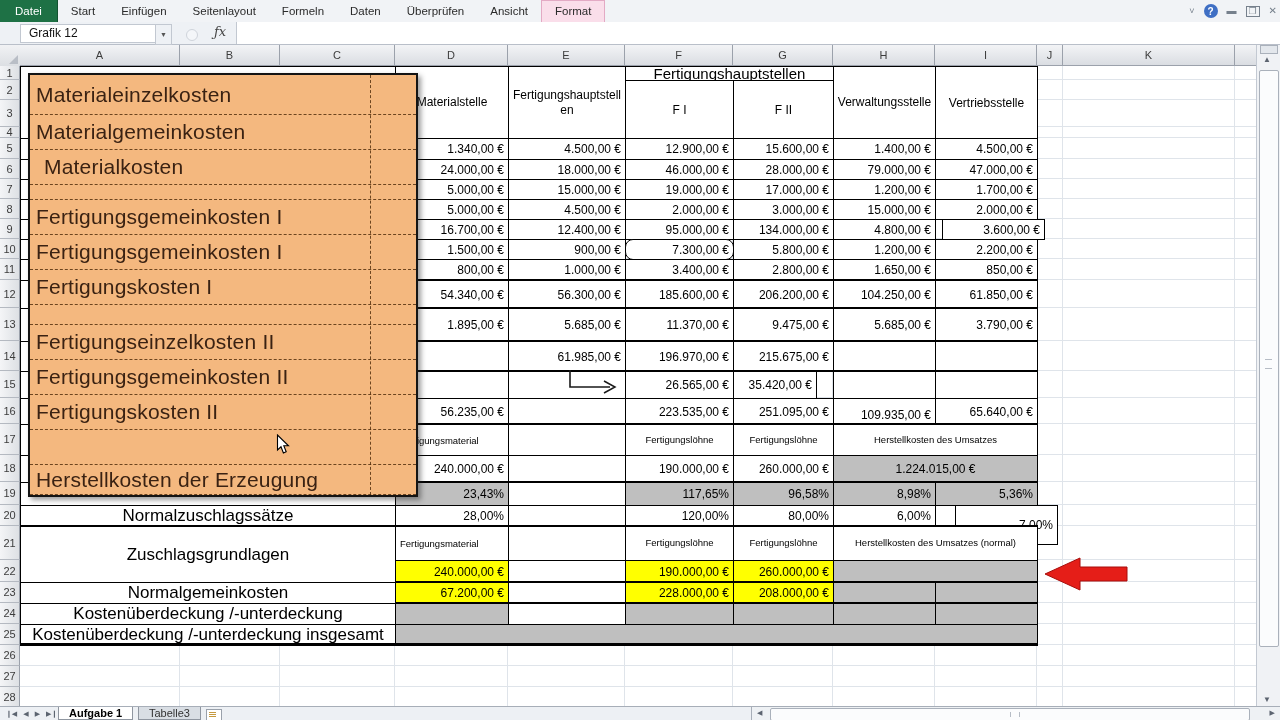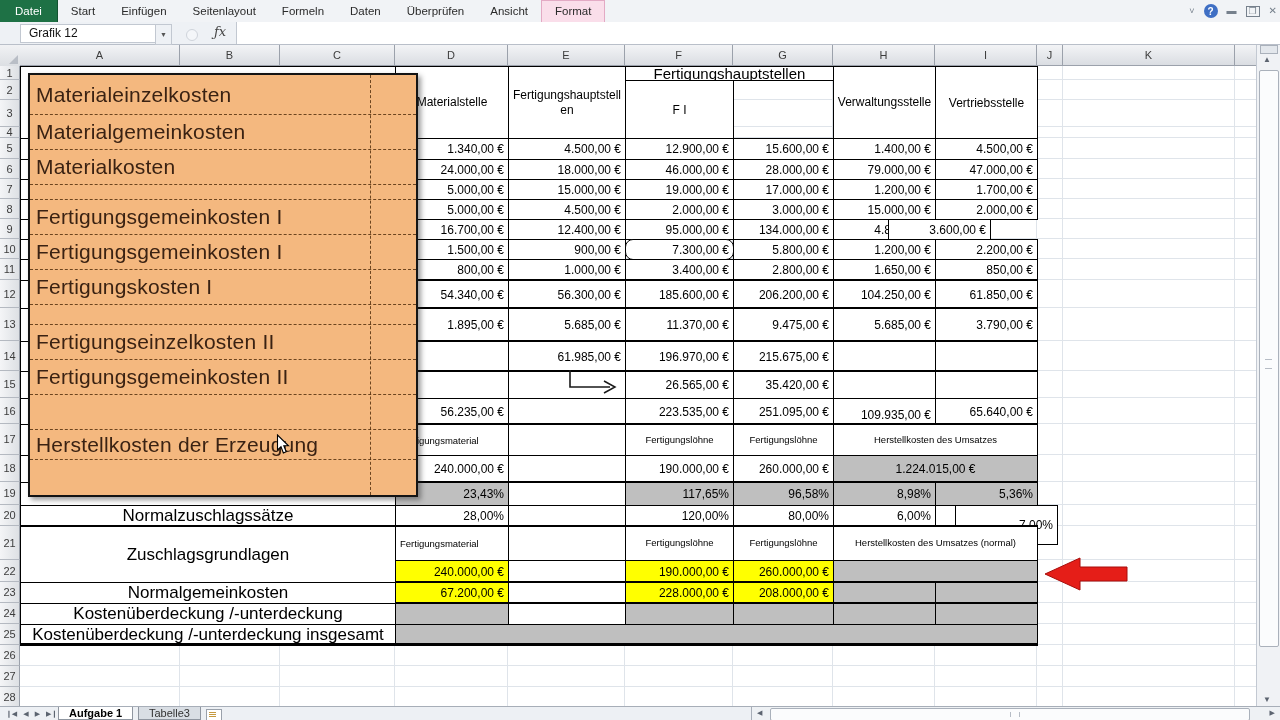--- a/index.html
+++ b/index.html
@@ -158,21 +158,21 @@
   <div class="cells" id="cells">
 
     <div class="obox" id="obox">
       <div class="ovline"></div>
     <div class="orow" style="height: 39px;">
           <span>Materialeinzelkosten</span>
         </div>
         <div class="orow" style="height: 34px;">
           <span>Materialgemeinkosten</span>
         </div>
-        <div class="orow" style="height: 34px;">
+        <div class="orow" style="height: 34px; padding-left: 8px;">
           <span>Materialkosten</span>
         </div>
         <div class="orow" style="height: 14px;">
           <span></span>
         </div>
         <div class="orow" style="height: 34px;">
           <span>Fertigungsgemeinkosten I</span>
         </div>
         <div class="orow" style="height: 34px;">
           <span>Fertigungsgemeinkosten I</span>
@@ -181,20 +181,23 @@
           <span>Fertigungskosten I</span>
         </div>
         <div class="orow" style="height: 19px;">
           <span></span>
         </div>
         <div class="orow" style="height: 34px;">
           <span>Fertigungseinzelkosten II</span>
         </div>
         <div class="orow" style="height: 34px;">
           <span>Fertigungsgemeinkosten II</span>
+        </div>
+        <div class="orow" style="height: 34px;">
+          <span>Fertigungskosten II</span>
         </div>
         <div class="orow" style="height: 34px;">
           <span></span>
         </div>
         <div class="orow" style="height: 29px;">
           <span>Herstellkosten der Erzeugung</span>
         </div>
       </div>
 
     <svg class="ann" style="left:538px;top:303px;" width="62" height="26" viewBox="0 0 62 26">
@@ -246,20 +249,21 @@
       <div class="gline" style="top: 536px; left: 0px; height: 1px; width: 1237px;"></div>
       <div class="gline" style="top: 557px; left: 0px; height: 1px; width: 1237px;"></div>
       <div class="gline" style="top: 578px; left: 0px; height: 1px; width: 1237px;"></div>
       <div class="gline" style="top: 599px; left: 0px; height: 1px; width: 1237px;"></div>
       <div class="gline" style="top: 620px; left: 0px; height: 1px; width: 1237px;"></div>
       <div class="cell " style="left: 0px; top: 0px; width: 376px; height: 73px;"></div>
       <div class="cell hdr wrap" style="left: 375px; top: 0px; width: 114px; height: 73px;">Materialstelle</div>
       <div class="cell hdr wrap" style="left: 488px; top: 0px; width: 118px; height: 73px;">Fertigungshauptstellen</div>
       <div class="cell hdr top" style="left: 605px; top: 0px; width: 209px; height: 15px;">Fertigungshauptstellen</div>
       <div class="cell hdr" style="left: 605px; top: 14px; width: 109px; height: 59px;">F I</div>
+      <div class="cell hdr" style="left: 713px; top: 14px; width: 101px; height: 59px;">F II</div>
       <div class="cell hdr wrap" style="left: 813px; top: 0px; width: 103px; height: 73px;">Verwaltungsstelle</div>
       <div class="cell hdr" style="left: 915px; top: 0px; width: 103px; height: 73px;">Vertriebsstelle</div>
       <div class="cell " style="left: 0px; top: 72px; width: 376px; height: 22px;"></div>
       <div class="cell " style="left: 0px; top: 93px; width: 376px; height: 21px;"></div>
       <div class="cell " style="left: 0px; top: 113px; width: 376px; height: 21px;"></div>
       <div class="cell " style="left: 0px; top: 133px; width: 376px; height: 21px;"></div>
       <div class="cell " style="left: 0px; top: 153px; width: 376px; height: 21px;"></div>
       <div class="cell " style="left: 0px; top: 173px; width: 376px; height: 21px;"></div>
       <div class="cell " style="left: 0px; top: 193px; width: 376px; height: 22px;"></div>
       <div class="cell " style="left: 0px; top: 214px; width: 376px; height: 29px;"></div>
@@ -297,21 +301,21 @@
       <div class="cell val" style="left: 488px; top: 133px; width: 118px; height: 21px;">4.500,00 €</div>
       <div class="cell val" style="left: 605px; top: 133px; width: 109px; height: 21px;">2.000,00 €</div>
       <div class="cell val" style="left: 713px; top: 133px; width: 101px; height: 21px;">3.000,00 €</div>
       <div class="cell val" style="left: 813px; top: 133px; width: 103px; height: 21px;">15.000,00 €</div>
       <div class="cell val" style="left: 915px; top: 133px; width: 103px; height: 21px;">2.000,00 €</div>
       <div class="cell val" style="left: 375px; top: 153px; width: 114px; height: 21px;">16.700,00 €</div>
       <div class="cell val" style="left: 488px; top: 153px; width: 118px; height: 21px; padding-left: 24px;">12.400,00 €</div>
       <div class="cell val" style="left: 605px; top: 153px; width: 109px; height: 21px;">95.000,00 €</div>
       <div class="cell val" style="left: 713px; top: 153px; width: 101px; height: 21px;">134.000,00 €</div>
       <div class="cell val" style="left: 813px; top: 153px; width: 103px; height: 21px;">4.800,00 €</div>
-      <div class="cell val" style="left: 868px; top: 153px; width: 103px; height: 21px;">3.600,00 €</div>
+      <div class="cell val" style="left: 922px; top: 153px; width: 103px; height: 21px;">3.600,00 €</div>
       <div class="cell val" style="left: 375px; top: 173px; width: 114px; height: 21px;">1.500,00 €</div>
       <div class="cell val" style="left: 488px; top: 173px; width: 118px; height: 21px;">900,00 €</div>
       <div class="cell val" style="left: 605px; top: 173px; width: 109px; height: 21px; border-radius: 8px;">7.300,00 €</div>
       <div class="cell val" style="left: 713px; top: 173px; width: 101px; height: 21px;">5.800,00 €</div>
       <div class="cell val" style="left: 813px; top: 173px; width: 103px; height: 21px;">1.200,00 €</div>
       <div class="cell val" style="left: 915px; top: 173px; width: 103px; height: 21px;">2.200,00 €</div>
       <div class="cell val" style="left: 375px; top: 193px; width: 114px; height: 22px;">800,00 €</div>
       <div class="cell val" style="left: 488px; top: 193px; width: 118px; height: 22px;">1.000,00 €</div>
       <div class="cell val" style="left: 605px; top: 193px; width: 109px; height: 22px;">3.400,00 €</div>
       <div class="cell val" style="left: 713px; top: 193px; width: 101px; height: 22px;">2.800,00 €</div>
@@ -331,21 +335,21 @@
       <div class="cell val" style="left: 915px; top: 242px; width: 103px; height: 34px;">3.790,00 €</div>
       <div class="cell " style="left: 375px; top: 275px; width: 114px; height: 31px;"></div>
       <div class="cell val" style="left: 488px; top: 275px; width: 118px; height: 31px;">61.985,00 €</div>
       <div class="cell val" style="left: 605px; top: 275px; width: 109px; height: 31px;">196.970,00 €</div>
       <div class="cell val" style="left: 713px; top: 275px; width: 101px; height: 31px;">215.675,00 €</div>
       <div class="cell " style="left: 813px; top: 275px; width: 103px; height: 31px;"></div>
       <div class="cell " style="left: 915px; top: 275px; width: 103px; height: 31px;"></div>
       <div class="cell " style="left: 375px; top: 305px; width: 114px; height: 28px;"></div>
       <div class="cell " style="left: 488px; top: 305px; width: 118px; height: 28px;"></div>
       <div class="cell val" style="left: 605px; top: 305px; width: 109px; height: 28px;">26.565,00 €</div>
-      <div class="cell val" style="left: 713px; top: 305px; width: 101px; height: 28px;">35.420,00 €</div>
+      <div class="cell val" style="left: 713px; top: 305px; width: 84px; height: 28px;">35.420,00 €</div>
       <div class="cell " style="left: 813px; top: 305px; width: 103px; height: 28px;"></div>
       <div class="cell " style="left: 915px; top: 305px; width: 103px; height: 28px;"></div>
       <div class="cell val" style="left: 375px; top: 332px; width: 114px; height: 27px;">56.235,00 €</div>
       <div class="cell " style="left: 488px; top: 332px; width: 118px; height: 27px;"></div>
       <div class="cell val" style="left: 605px; top: 332px; width: 109px; height: 27px;">223.535,00 €</div>
       <div class="cell val" style="left: 713px; top: 332px; width: 101px; height: 27px;">251.095,00 €</div>
       <div class="cell val" style="left: 813px; top: 332px; width: 103px; height: 34px;">109.935,00 €</div>
       <div class="cell val" style="left: 915px; top: 332px; width: 103px; height: 27px;">65.640,00 €</div>
       <div class="cell sleft" style="left: 375px; top: 358px; width: 114px; height: 32px;">Fertigungsmaterial</div>
       <div class="cell " style="left: 488px; top: 358px; width: 118px; height: 32px;"></div>

